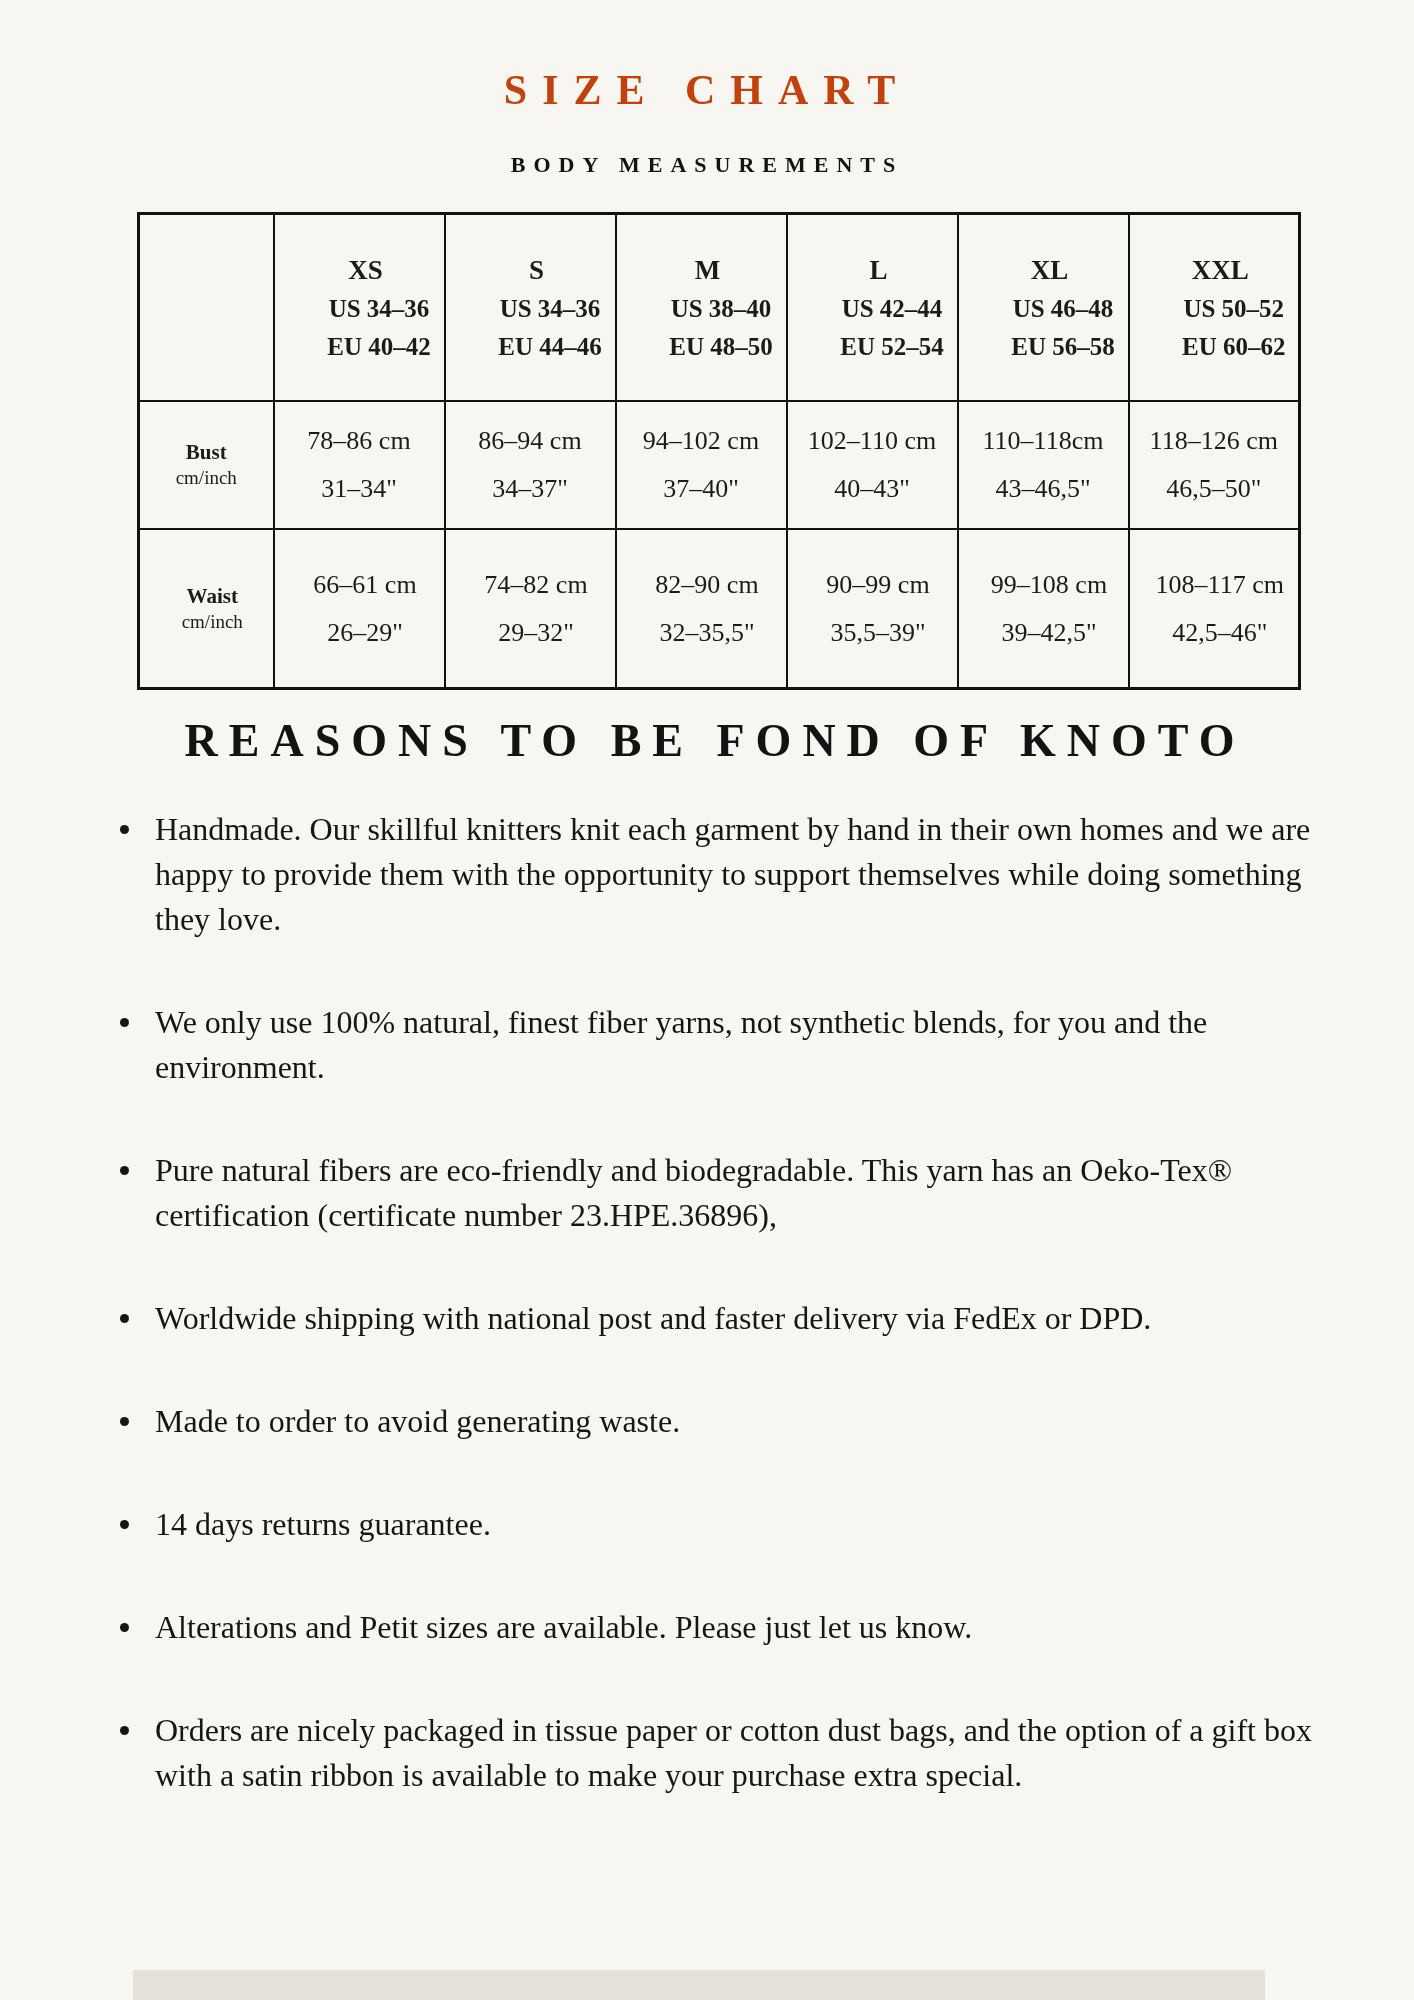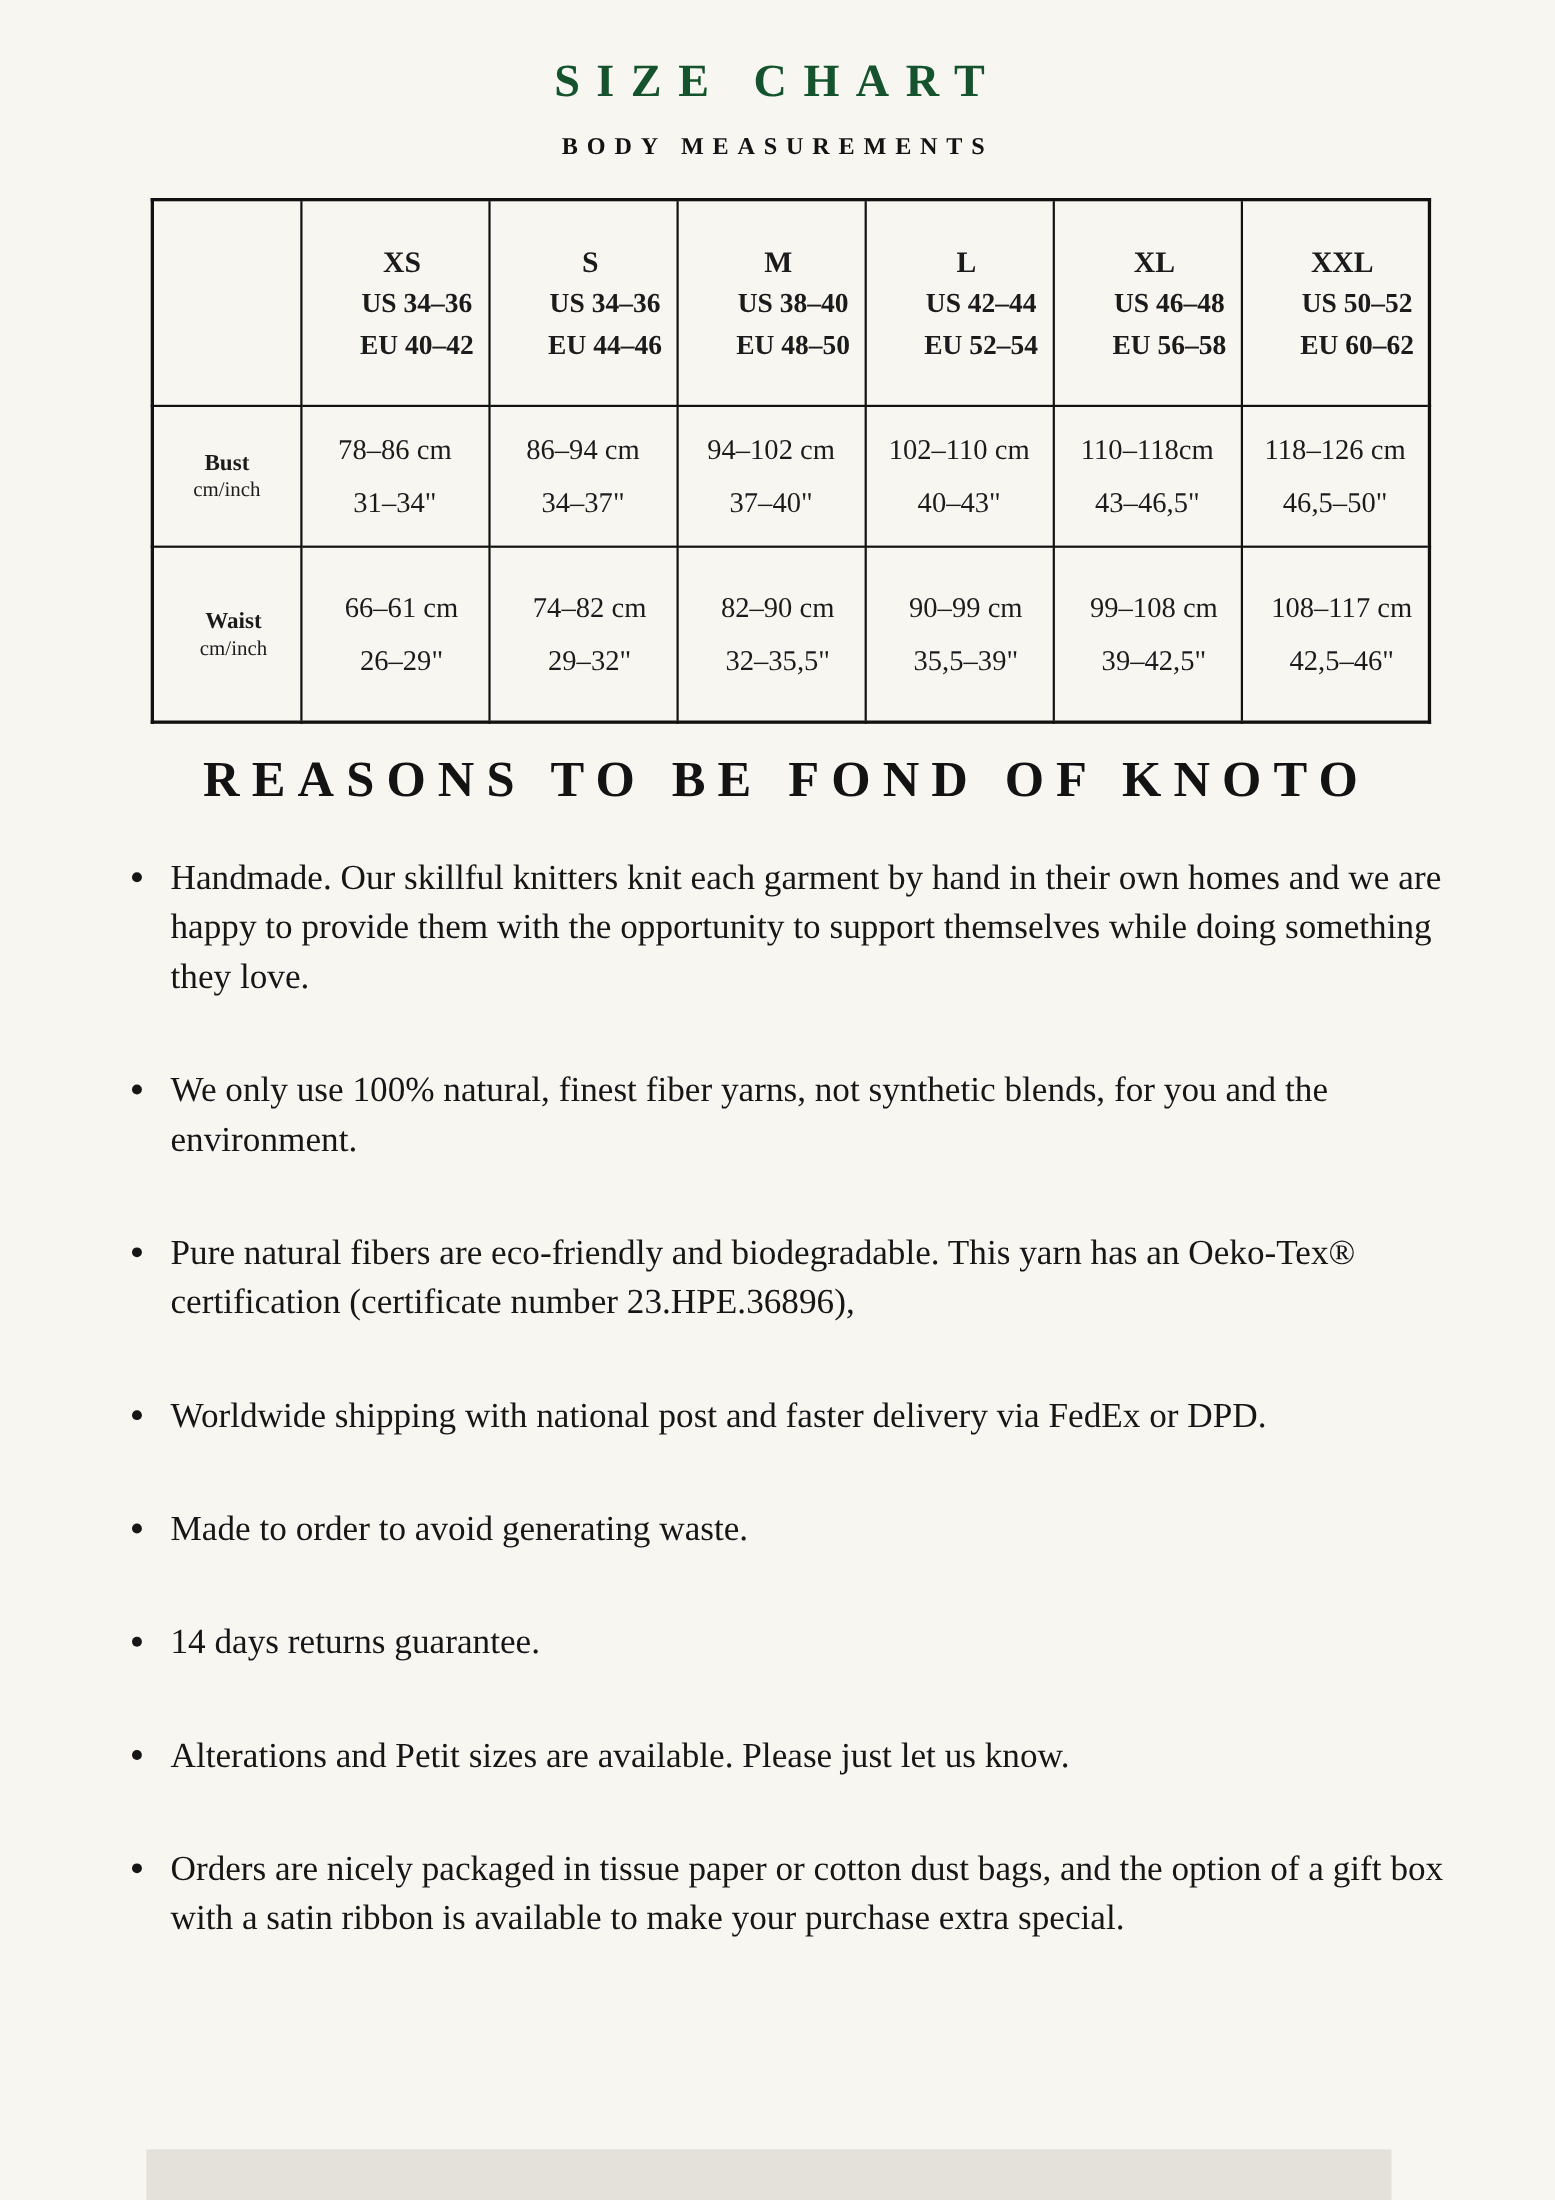--- a/index.html
+++ b/index.html
@@ -9,24 +9,24 @@
     color:#1b1b1b;
     font-family:"Liberation Serif","DejaVu Serif",serif;
     overflow:hidden;
     position:relative;
   }
   .page{width:1414px;height:2000px;position:relative;}
 
   
   .hdr{text-align:center;}
   .title{
-    margin:0;padding-top:50px;
+    margin:16px;padding-top:50px;
     font-size:42px;font-weight:600;
     letter-spacing:15px;
-    color:#14532d;
+    color:#c2410c;
   }
   .subtitle{
     margin:0;padding-top:22px;
     font-size:22px;font-weight:700;
     letter-spacing:8px;
     color:#131313;
   }
 
   
   table.size-table{

